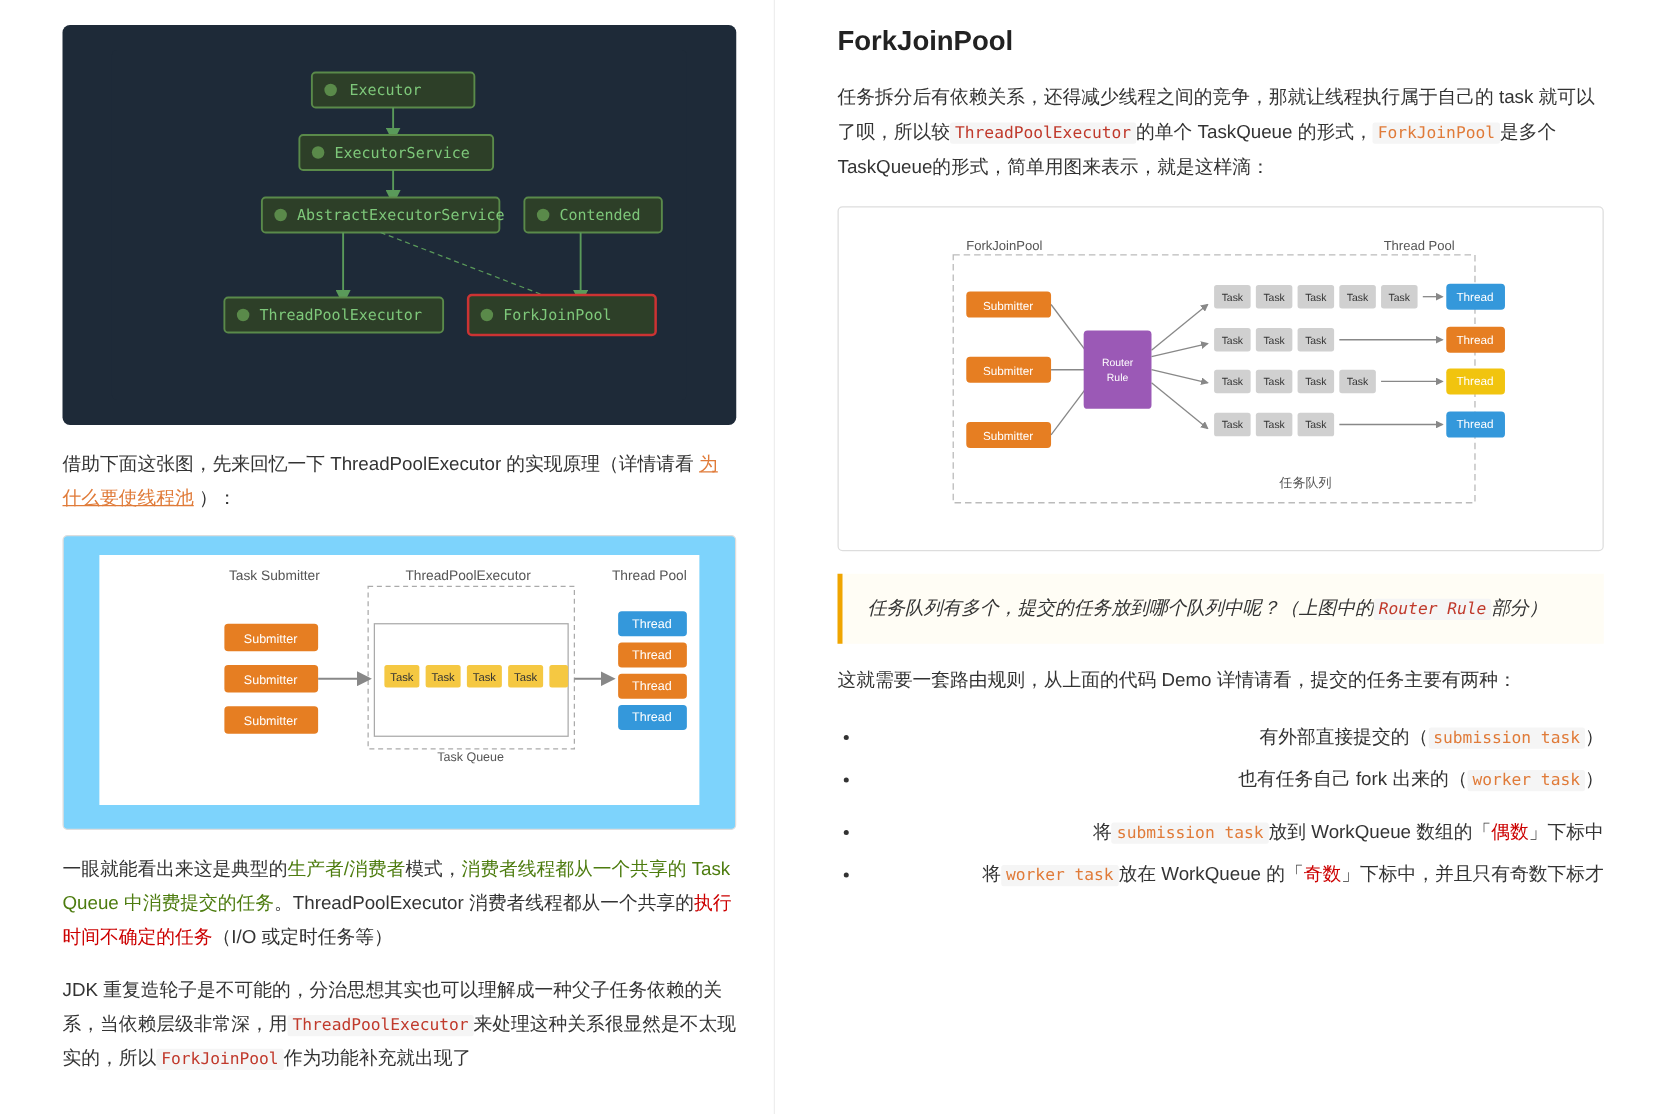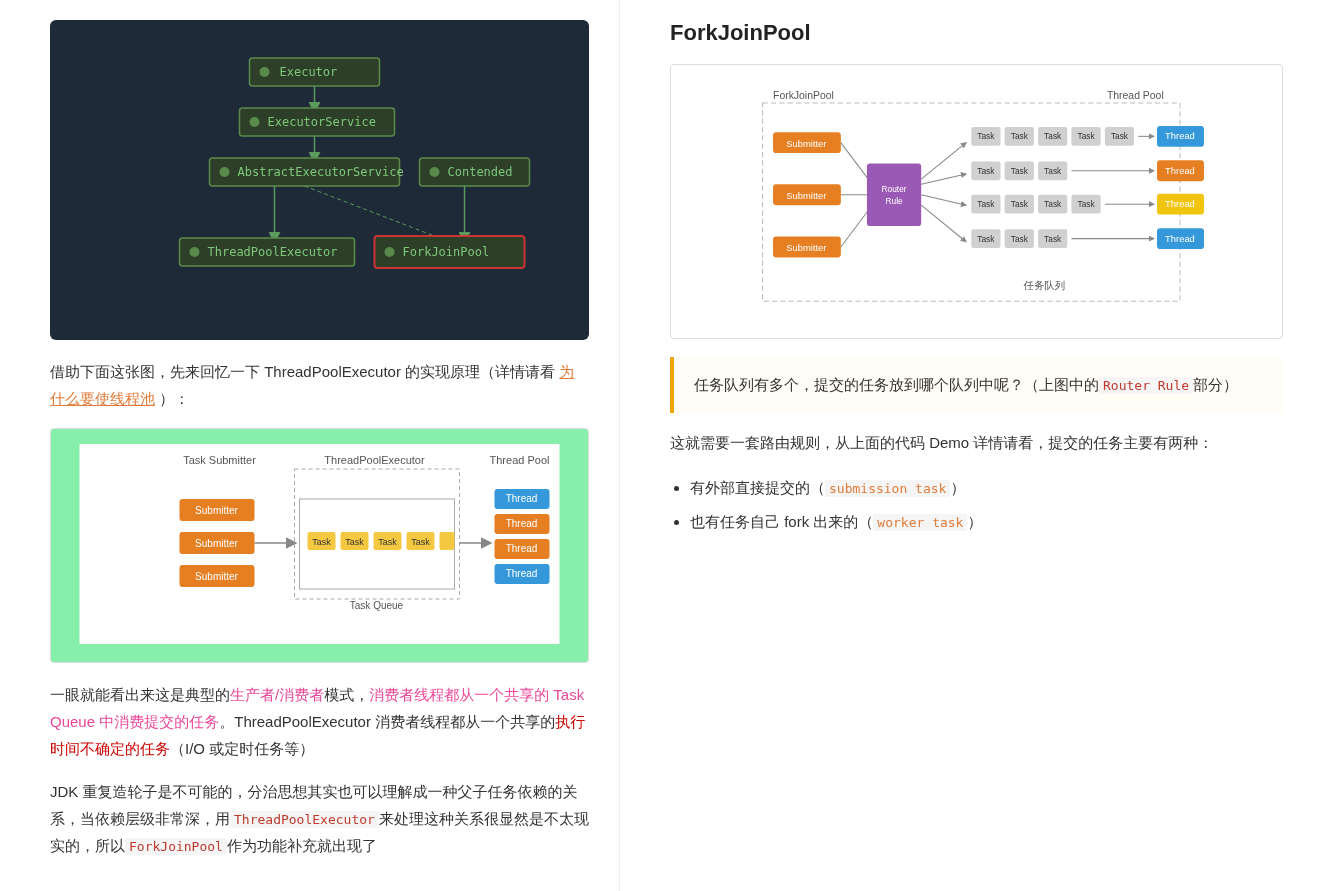--- a/index.html
+++ b/index.html
@@ -35,25 +35,25 @@
       justify-content: center;
     }
     .diagram-box svg { width: 100%; }
 
     .text-block {
       line-height: 1.8;
       margin-bottom: 16px;
       color: #333;
     }
     .link-orange { color: #e07b39; text-decoration: underline; cursor: pointer; }
-    .highlight-orange { color: #ec4899; font-weight: 500; }
+    .highlight-orange { color: #4d7c0f; font-weight: 500; }
     .highlight-red { color: #cc0000; font-weight: 500; }
 
     .threadpool-diagram {
-      background: #86efac;
+      background: #7dd3fc;
       border: 1px solid #ddd;
       border-radius: 4px;
       padding: 15px;
       margin-bottom: 18px;
     }
 
     
     .page-title {
       font-size: 22px;
       font-weight: bold;
@@ -71,26 +71,27 @@
       border-radius: 4px;
       padding: 15px;
       margin: 18px 0;
     }
     .quote-block {
       border-left: 4px solid #f0a500;
       background: #fffdf5;
       padding: 14px 20px;
       margin: 16px 0;
       line-height: 1.85;
+      font-style: italic;
     }
     .bullet-list {
       margin: 12px 0 12px 20px;
       line-height: 2;
     }
-    .bullet-list li { margin-bottom: 4px; }
+    .bullet-list li { margin-bottom: 4px; text-align: right; }
     .code-inline {
       font-family: monospace;
       color: #c0392b;
       background: #f5f5f5;
       padding: 1px 4px;
       border-radius: 2px;
       font-size: 13px;
     }
     .orange-text { color: #e07b39; }
   </style>
@@ -214,20 +215,23 @@
   <div class="text-block">
     <span>JDK 重复造轮子是不可能的，分治思想其实也可以理解成一种父子任务依赖的关系，当依赖层级非常深，用</span><span class="code-inline">ThreadPoolExecutor</span><span>来处理这种关系很显然是不太现实的，所以</span><span class="code-inline">ForkJoinPool</span><span>作为功能补充就出现了</span>
   </div>
 
 </div>
 
 <div class="right-panel">
 
   <h1 class="page-title">ForkJoinPool</h1>
 
+  <div class="content-text">
+    <span>任务拆分后有依赖关系，还得减少线程之间的竞争，那就让线程执行属于自己的 task 就可以了呗，所以较</span><span class="code-inline">ThreadPoolExecutor</span><span>的单个 TaskQueue 的形式，</span><span class="code-inline orange-text">ForkJoinPool</span><span>是多个 TaskQueue的形式，简单用图来表示，就是这样滴：</span>
+  </div>
 
   <div class="forkjoin-diagram">
     <svg viewBox="0 0 430 230" xmlns="http://www.w3.org/2000/svg" style="width:100%;max-height:240px;">
       <rect width="430" height="230" fill="#fff"></rect>
 
       <text x="20" y="18" fill="#555" font-size="10" font-family="sans-serif">ForkJoinPool</text>
 
       <text x="340" y="18" fill="#555" font-size="10" font-family="sans-serif">Thread Pool</text>
 
       <rect x="10" y="22" width="400" height="190" fill="none" stroke="#bbb" stroke-width="1" stroke-dasharray="5,3"></rect>
@@ -327,14 +331,22 @@
   <ul class="bullet-list">
     <li>
       <span>有外部直接提交的（</span><span class="code-inline orange-text">submission task</span><span>）</span>
     </li>
     <li>
       <span>也有任务自己 fork 出来的（</span><span class="code-inline orange-text">worker task</span><span>）</span>
     </li>
   </ul>
 
 
+  <ul class="bullet-list">
+    <li>
+      <span>将</span><span class="code-inline orange-text">submission task</span><span>放到 WorkQueue 数组的「</span><span class="highlight-red">偶数</span><span>」下标中</span>
+    </li>
+    <li>
+      <span>将</span><span class="code-inline orange-text">worker task</span><span>放在 WorkQueue 的「</span><span class="highlight-red">奇数</span><span>」下标中，并且只有奇数下标才</span>
+    </li>
+  </ul>
 
 </div>
 
 </body></html>

